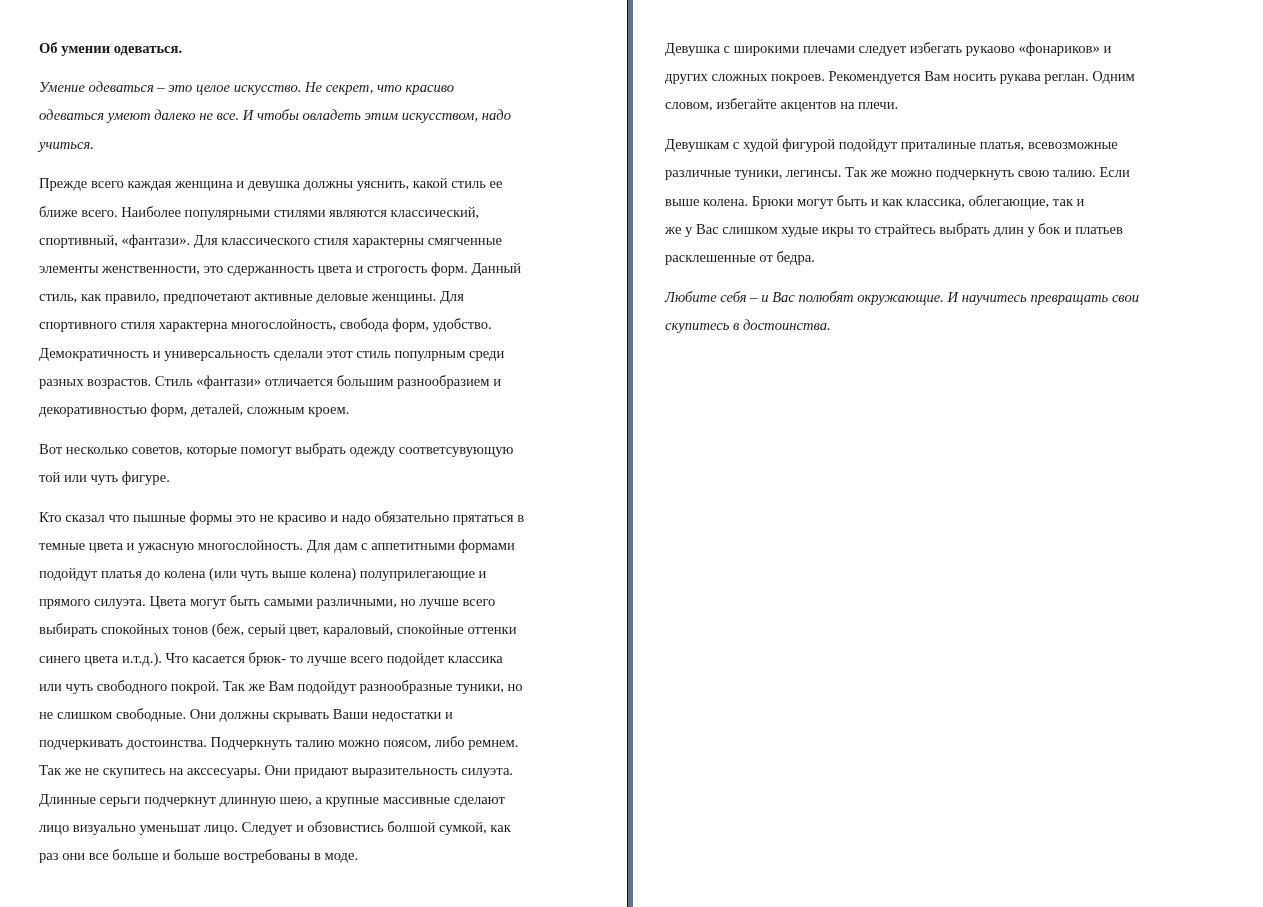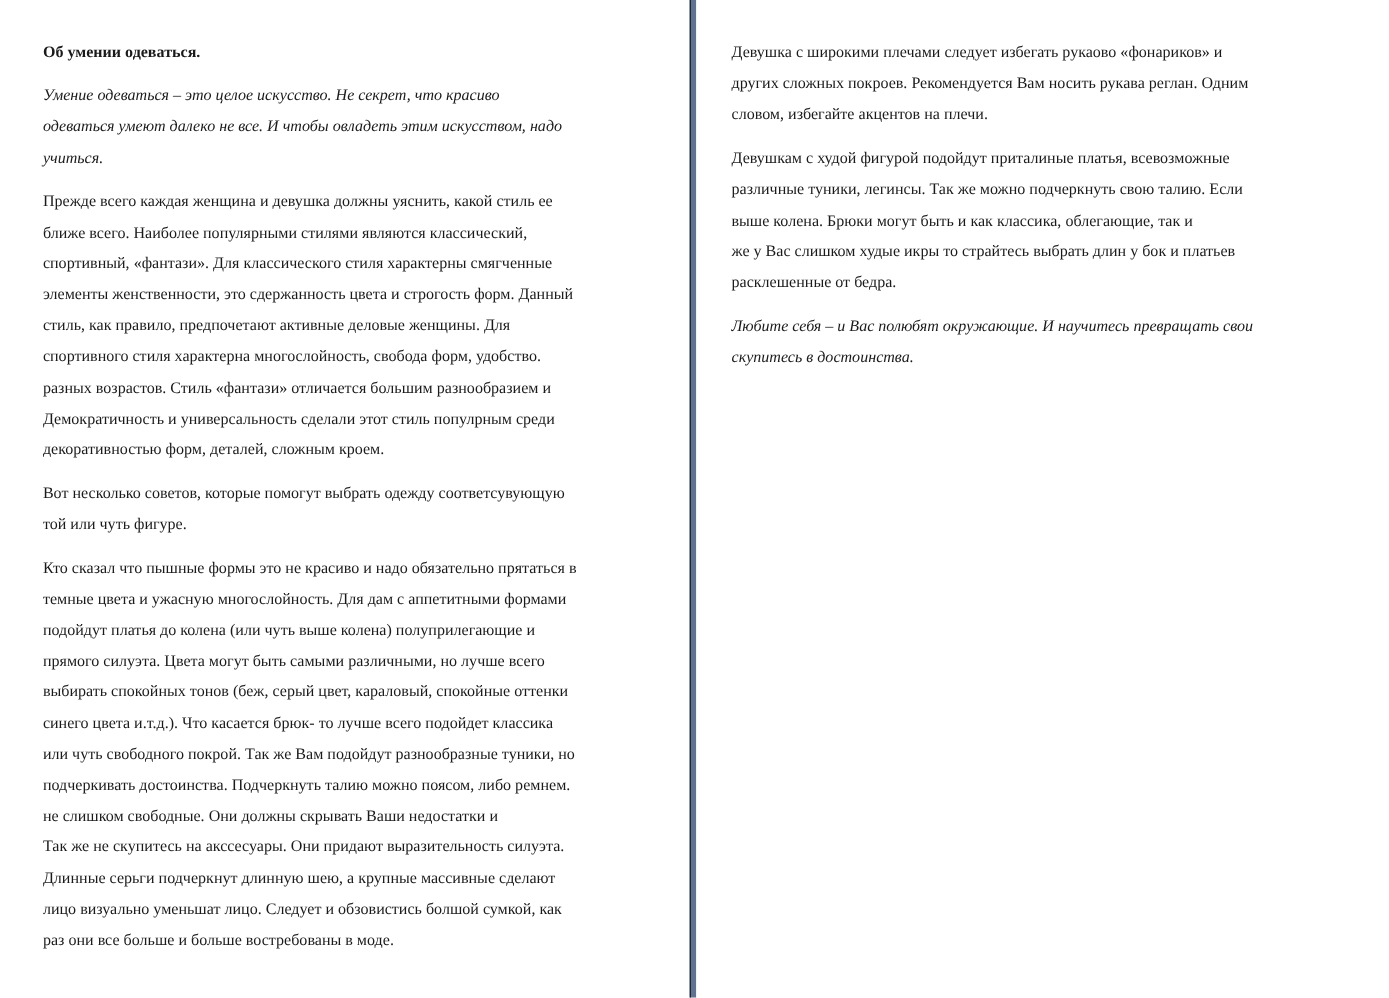--- a/index.html
+++ b/index.html
@@ -82,40 +82,40 @@
       <span class="line">учиться.</span>
     </p>
 
     <p>
       <span class="line">Прежде всего каждая женщина и девушка должны уяснить, какой стиль ее</span>
       <span class="line">ближе всего. Наиболее популярными стилями являются классический,</span>
       <span class="line">спортивный, «фантази». Для классического стиля характерны смягченные</span>
       <span class="line">элементы женственности, это сдержанность цвета и строгость форм. Данный</span>
       <span class="line">стиль, как правило, предпочетают активные деловые женщины.  Для</span>
       <span class="line">спортивного стиля характерна многослойность, свобода форм, удобство.</span>
+      <span class="line">Демократичность и универсальность сделали этот стиль популрным среди</span>
       <span class="line">разных возрастов. Стиль «фантази» отличается большим разнообразием и</span>
-      <span class="line">Демократичность и универсальность сделали этот стиль популрным среди</span>
       <span class="line">декоративностью форм, деталей, сложным кроем.</span>
     </p>
 
     <p>
       <span class="line">Вот несколько советов, которые помогут выбрать одежду соответсувующую</span>
       <span class="line">той или чуть фигуре.</span>
     </p>
 
     <p>
       <span class="line">Кто сказал что пышные формы это не красиво и надо обязательно прятаться в</span>
       <span class="line">темные цвета и ужасную многослойность. Для дам с аппетитными формами</span>
       <span class="line">подойдут платья до колена (или чуть выше колена) полуприлегающие и</span>
       <span class="line">прямого силуэта. Цвета могут быть самыми различными, но лучше всего</span>
       <span class="line">выбирать спокойных тонов (беж, серый цвет, караловый, спокойные оттенки</span>
       <span class="line">синего цвета и.т.д.). Что касается брюк- то лучше всего подойдет классика</span>
       <span class="line">или чуть свободного покрой. Так же Вам подойдут разнообразные туники, но</span>
+      <span class="line">не слишком свободные. Они должны скрывать Ваши недостатки и</span>
       <span class="line">подчеркивать достоинства. Подчеркнуть талию можно поясом, либо ремнем.</span>
-      <span class="line">не слишком свободные. Они должны скрывать Ваши недостатки и</span>
       <span class="line">Так же не скупитесь на акссесуары. Они придают выразительность силуэта.</span>
       <span class="line">Длинные серьги подчеркнут длинную шею, а крупные массивные сделают</span>
       <span class="line">лицо визуально уменьшат лицо.  Следует и обзовистись болшой сумкой, как</span>
       <span class="line">раз они все больше  и больше востребованы в моде.</span>
     </p>
   </div>
 </div>
 
 <div class="divider"></div>
 

